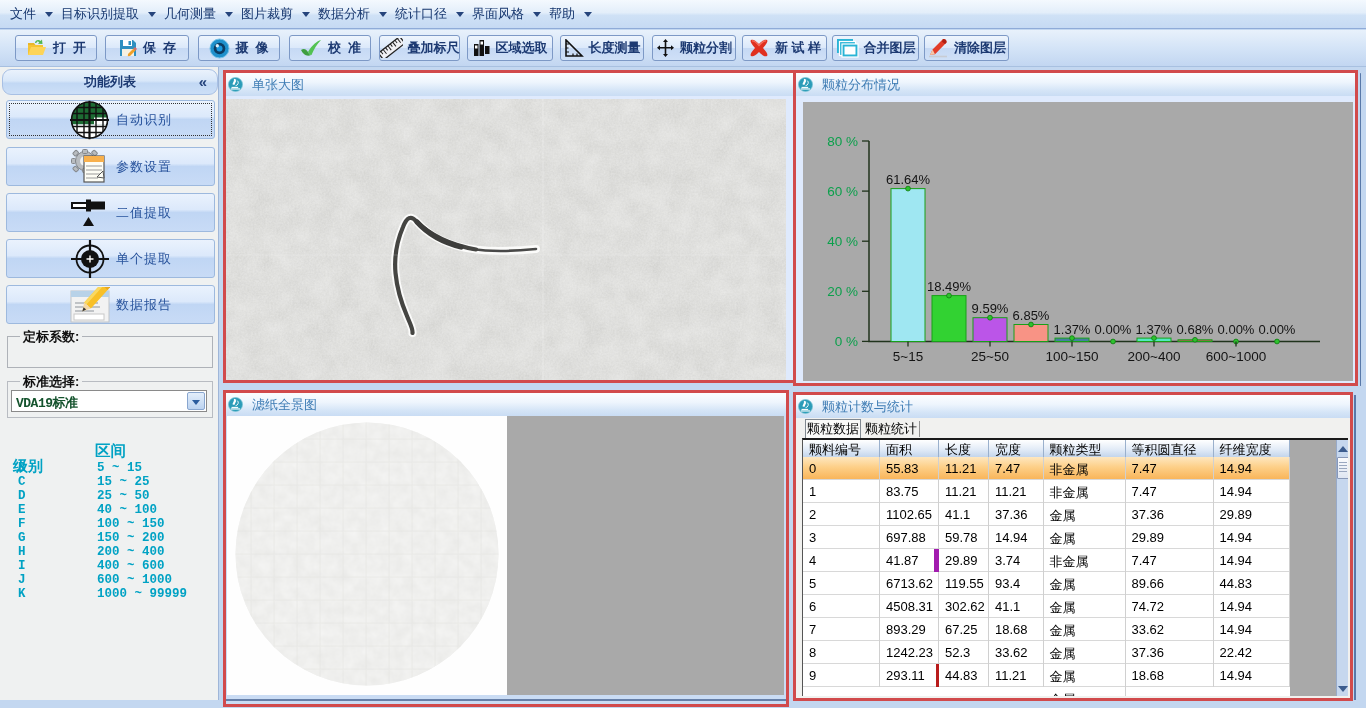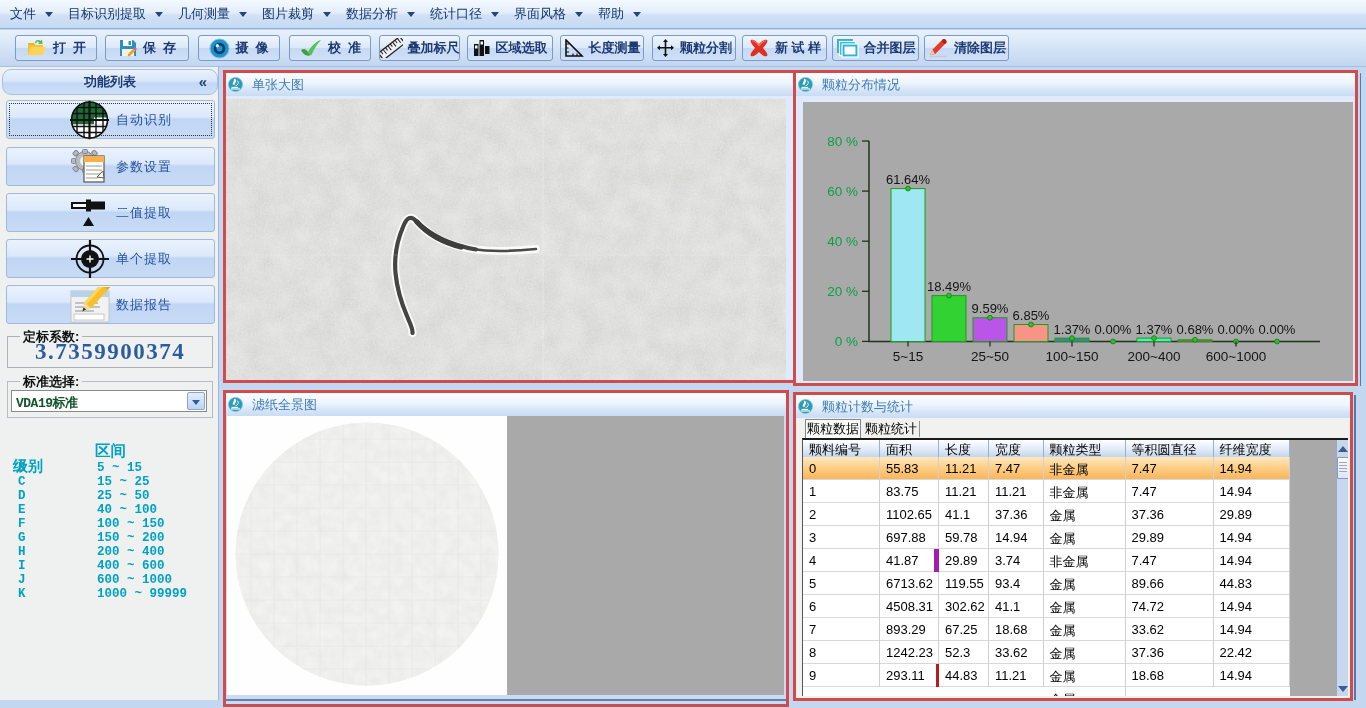--- a/index.html
+++ b/index.html
@@ -1,21 +1,21 @@
 <!DOCTYPE html>
 <html><head>
 <meta charset="utf-8">
 <style>
 *{margin:0;padding:0;box-sizing:border-box}
 html,body{width:1366px;height:708px;overflow:hidden}
 body{font-family:"Liberation Sans",sans-serif;background:#c3d7f0;position:relative}
 #menubar{position:absolute;left:0;top:0;width:1366px;height:29px;
  background:linear-gradient(#f4f9fe 0%,#e3eefa 45%,#cfe1f6 55%,#c6daf3 100%);
  border-bottom:1px solid #8fabd8;display:flex;align-items:center;color:#16366e;font-size:13px}
-.mitem{display:flex;align-items:center;margin-left:15px}
+.mitem{display:flex;align-items:center;margin-left:8px}
 .mitem .tri{width:0;height:0;border-left:4px solid transparent;border-right:4px solid transparent;border-top:5px solid #25447c;margin-left:9px}
 #toolbar{position:absolute;left:0;top:30px;width:1366px;height:37px;
  background:linear-gradient(#e8f1fb 0%,#d4e4f7 50%,#c2d6f1 100%);border-bottom:1px solid #a8c0e0}
 .tbtn{position:absolute;top:5px;height:26px;border:1px solid #7d99c6;border-radius:3px;
  background:linear-gradient(#eef5fd 0%,#dcE9fa 48%,#c6d9f4 52%,#cfe0f7 100%);
  display:flex;align-items:center;justify-content:center;color:#1d3a72;font-size:13px;font-weight:bold}
 .tbtn{white-space:nowrap}
 .tbtn svg{margin-right:5px;flex:none}
 #sidebar{position:absolute;left:0;top:67px;width:219px;height:633px;background:#eff1f1;border-right:1px solid #9fb6d8}
 #sbhead{position:absolute;left:2px;top:2px;width:216px;height:26px;
@@ -216,21 +216,20 @@
   <svg class="ic" width="40" height="40" viewBox="0 0 40 40">
         <circle cx="20" cy="20" r="13.5" fill="none" stroke="#111" stroke-width="1.8"></circle>
         <circle cx="20" cy="20" r="9" fill="#111"></circle>
         <path d="M20 1 V12 M20 28 V39 M1 20 H12 M28 20 H39" stroke="#111" stroke-width="2.2"></path>
         <path d="M16.5 20 H23.5 M20 16.5 V23.5" stroke="#fff" stroke-width="1.4"></path>
       </svg>
   <span class="tx">单个提取</span>
     </div>
  <div class="fieldset" style="top:269px;height:32px">
   <div class="flabel" style="top:-9px">定标系数:</div>
-  <div id="coef">3.7359900374</div>
  </div>
  <div class="fieldset" style="top:314px;height:37px;border-color:#b8bcc2">
   <div class="flabel" style="top:-9px">标准选择:</div>
   <div id="combo">
         <span class="cbtx">VDA19标准</span>
         <span class="cbbtn"></span>
       </div>
  </div>
  <div id="grade">
 <div class="grow" style="left:13px;top:16px;font-size:15px">级别</div>

